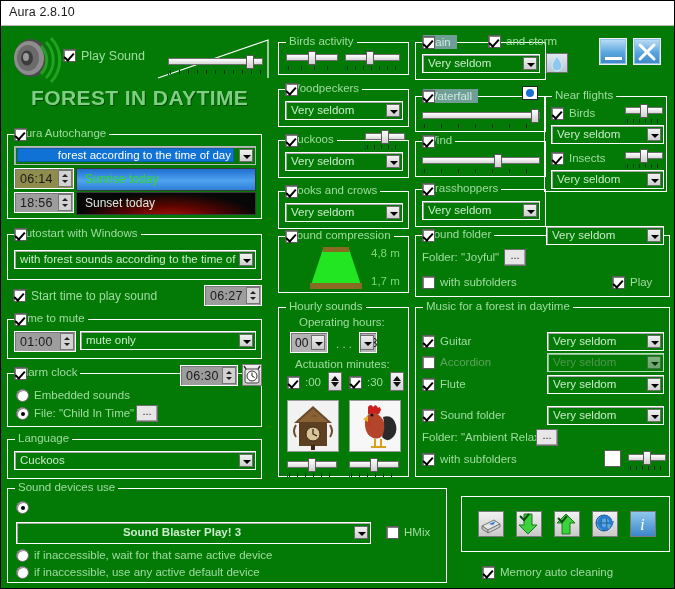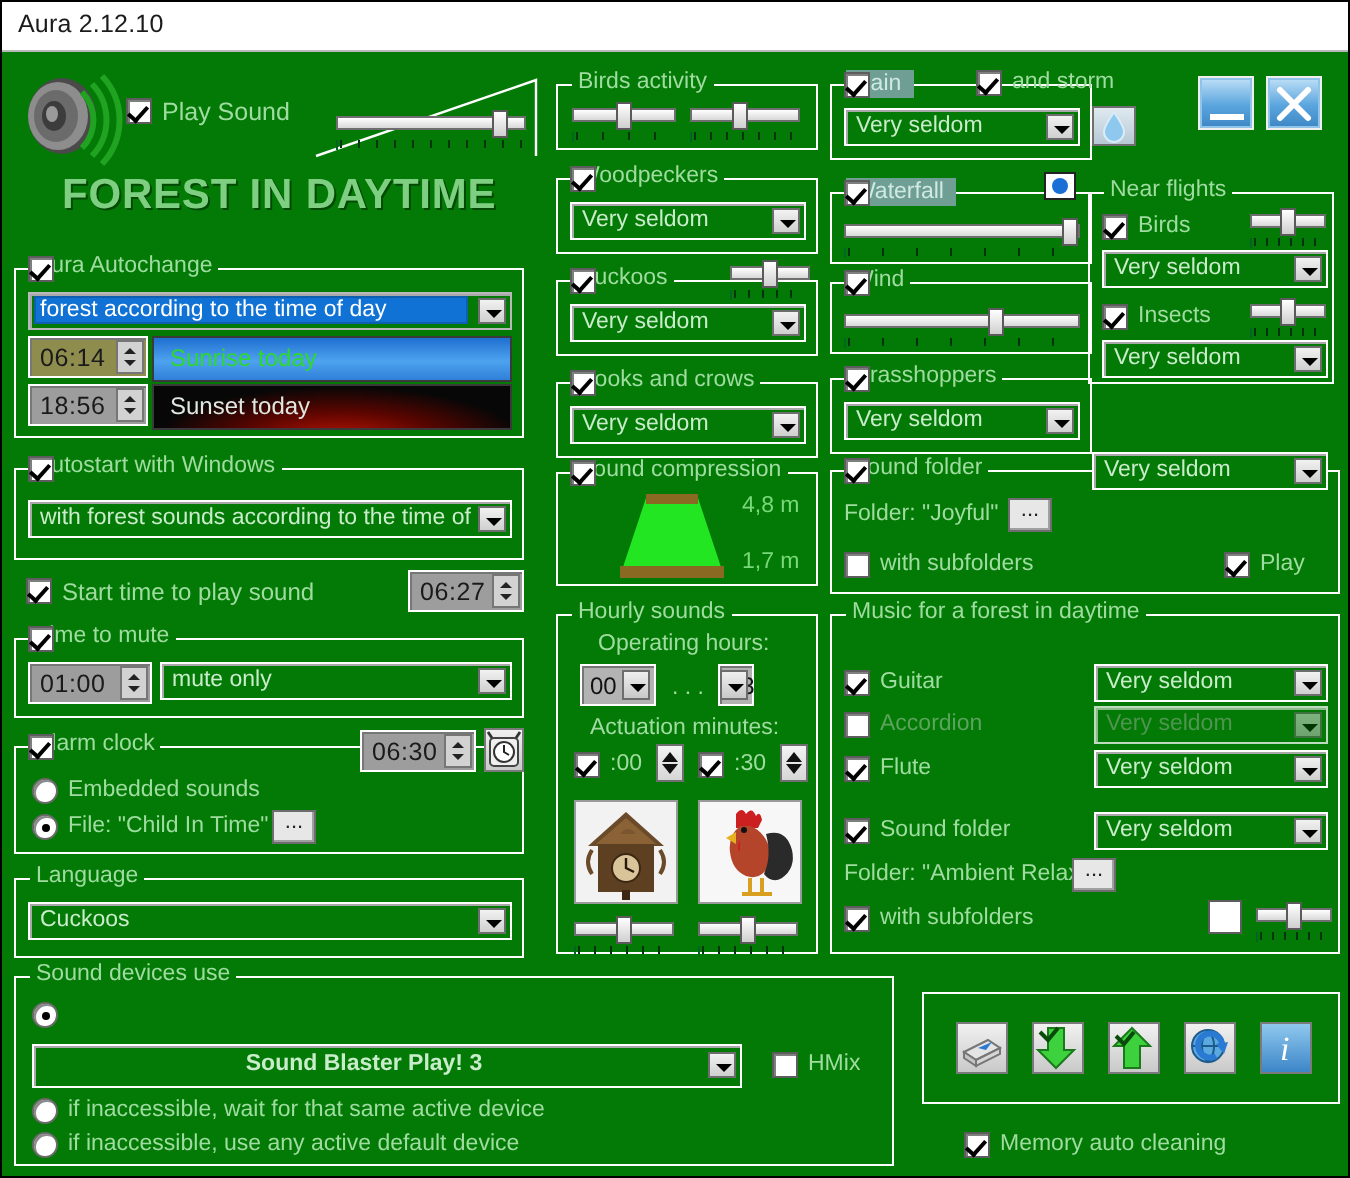--- a/index.html
+++ b/index.html
@@ -99,20 +99,21 @@
     box-shadow: inset 1px 1px 0 #a9a9a9;
     height: 19px;
   }
   .combo .txt {
     position: absolute;
     left: 5px; top: 2px;
     font-size: 11.5px;
     color: #c9ecca;
     white-space: nowrap;
     overflow: hidden;
+    text-align: right;
   }
   .combo .arw {
     position: absolute;
     right: 2px; top: 2px;
     width: 14px; height: 13px;
     background: linear-gradient(#f2f2f2,#cfcfcf);
     border: 1px solid #6d6d6d;
   }
   .combo .arw::after {
     content: "";
@@ -258,21 +259,21 @@
     position: absolute;
     border: 1px solid #ffffff;
   }
 </style>
 </head>
 <body>
 
 <div id="app">
 
   <div id="titlebar">
-    <span class="ttl">Aura 2.12.10</span>
+    <span class="ttl">Aura 2.8.10</span>
   </div>
 
   <div style="position:absolute;left:8px;top:33px;width:54px;height:52px">
     <svg width="54" height="52" viewBox="0 0 54 52">
       <g>
         <ellipse cx="22" cy="24" rx="17" ry="19" fill="#4a4a4a"></ellipse>
         <ellipse cx="20" cy="24" rx="15" ry="17" fill="#8d8d8d"></ellipse>
         <ellipse cx="19" cy="24" rx="11" ry="13" fill="#6b6b6b"></ellipse>
         <ellipse cx="18" cy="24" rx="6" ry="7.5" fill="#3c3c3c"></ellipse>
         <ellipse cx="17" cy="23" rx="3" ry="4" fill="#9a9a9a"></ellipse>

